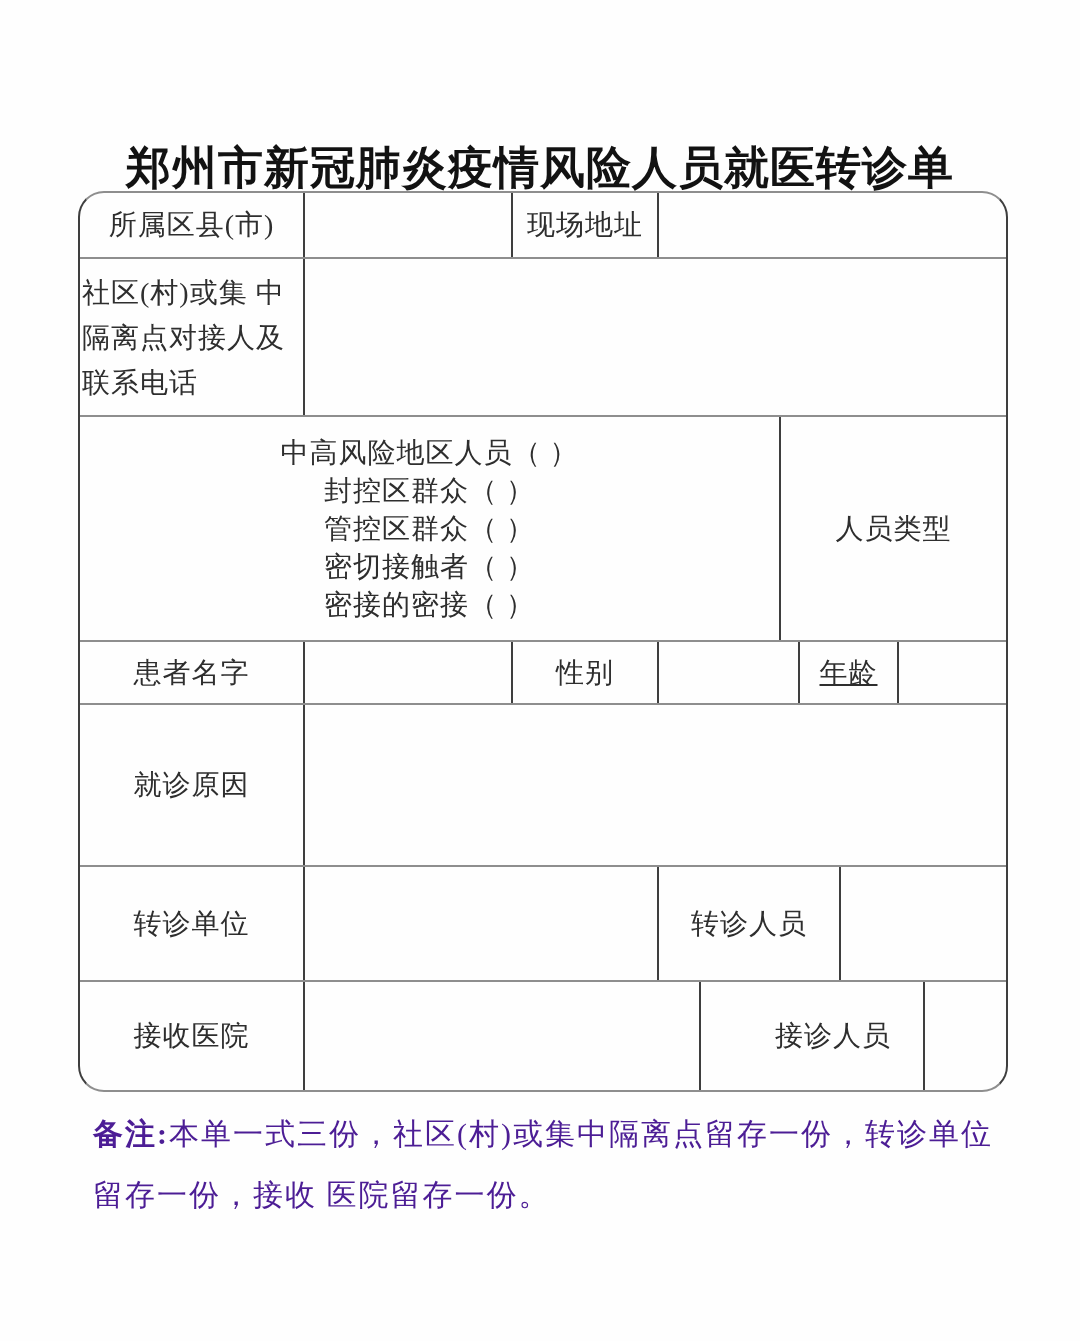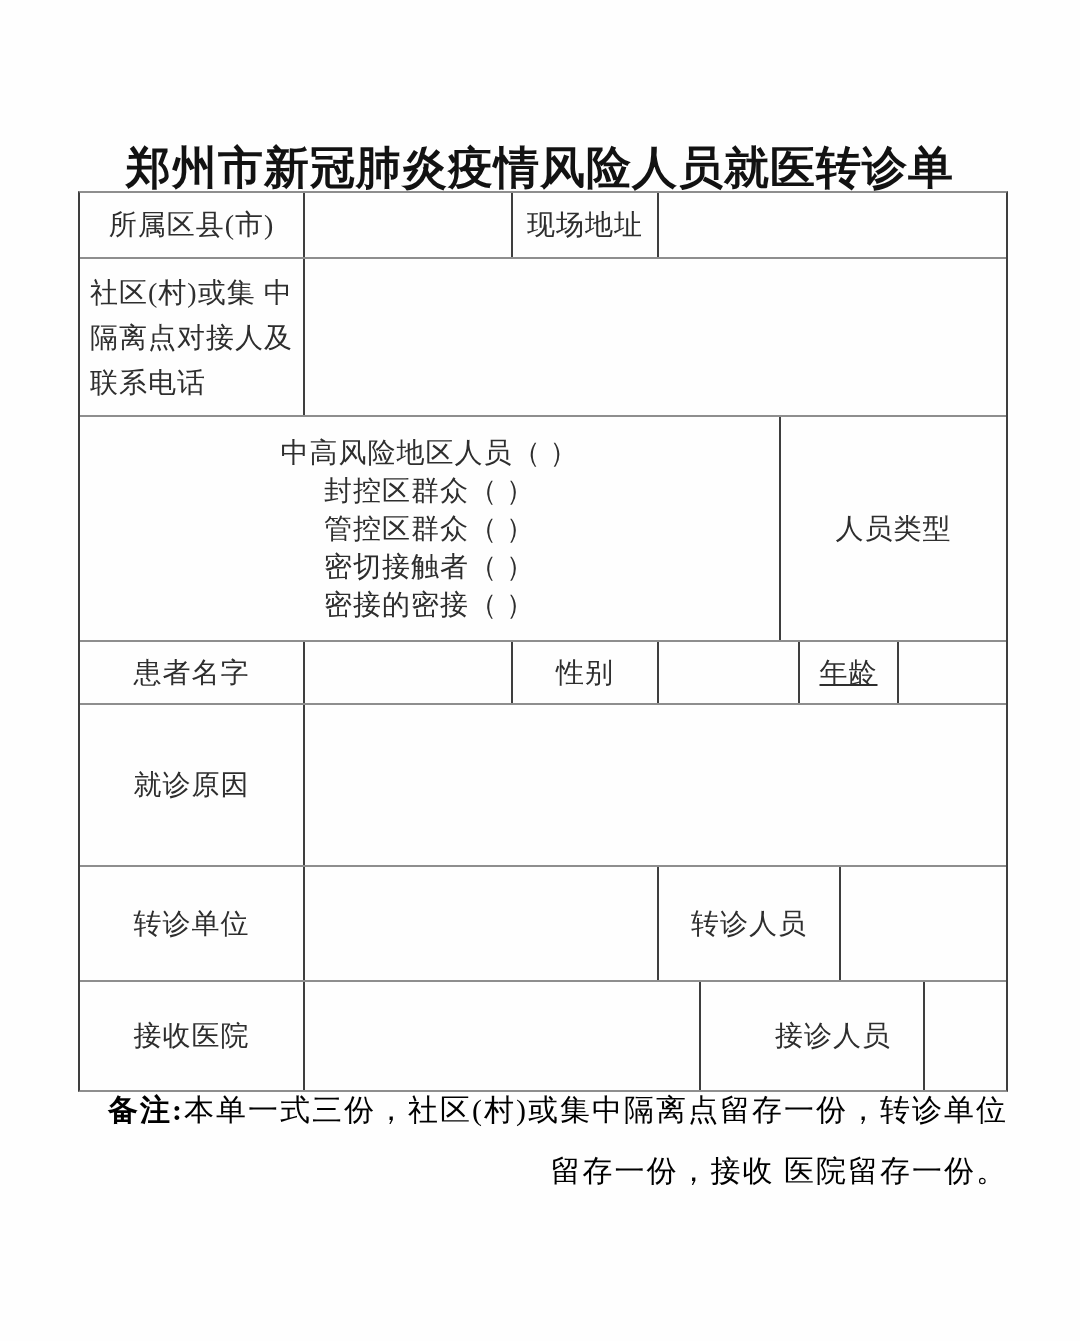--- a/index.html
+++ b/index.html
@@ -32,20 +32,21 @@
   .form-table {
     position: absolute;
     left: 78px;
     top: 191px;
     width: 930px;
     box-sizing: border-box;
     border-style: solid;
     border-width: 2px;
     border-color: #8e8e8e #3e3e3e #8e8e8e #3e3e3e;
     background: #fefefe;
+    border-radius: 26px;
   }
   .trow {
     display: flex;
     box-sizing: border-box;
     border-bottom: 2px solid #8e8e8e;
   }
   .trow:last-child { border-bottom: none; gap: 42px; }
   .tcell {
     box-sizing: border-box;
     border-right: 2px solid #3e3e3e;
@@ -72,43 +73,43 @@
   .w-blank1 { width: 208px; flex: 0 0 auto; }
   .w-small  { width: 146px; flex: 0 0 auto; }
   .w-gval   { width: 141px; flex: 0 0 auto; }
   .w-age    { width: 99px;  flex: 0 0 auto; text-decoration: underline; }
   .w-refb   { width: 354px; flex: 0 0 auto; }
   .w-refl   { width: 182px; flex: 0 0 auto; }
 
   .label-left {
     justify-content: flex-start;
     text-align: left;
-    padding-left: 10px;
+    padding-left: 2px;
     white-space: pre-line;
     line-height: 45px;
   }
   .options-cell {
     flex-direction: column;
     justify-content: center;
   }
   .option-line {
     line-height: 38px;
     text-align: center;
     white-space: nowrap;
   }
   .note-block {
     position: absolute;
     left: 93px;
-    top: 1079px;
+    top: 1103px;
     width: 915px;
     font-size: 30px;
     line-height: 61px;
     letter-spacing: 2px;
-    color: #000000;
-    text-align: right;
+    color: #4c1d95;
+    text-align: left;
     word-break: break-all;
   }
   .note-prefix { font-weight: 700; }
 </style>
 </head>
 <body>
 
 <div class="page">
 
   <div class="doc-title">郑州市新冠肺炎疫情风险人员就医转诊单</div>

